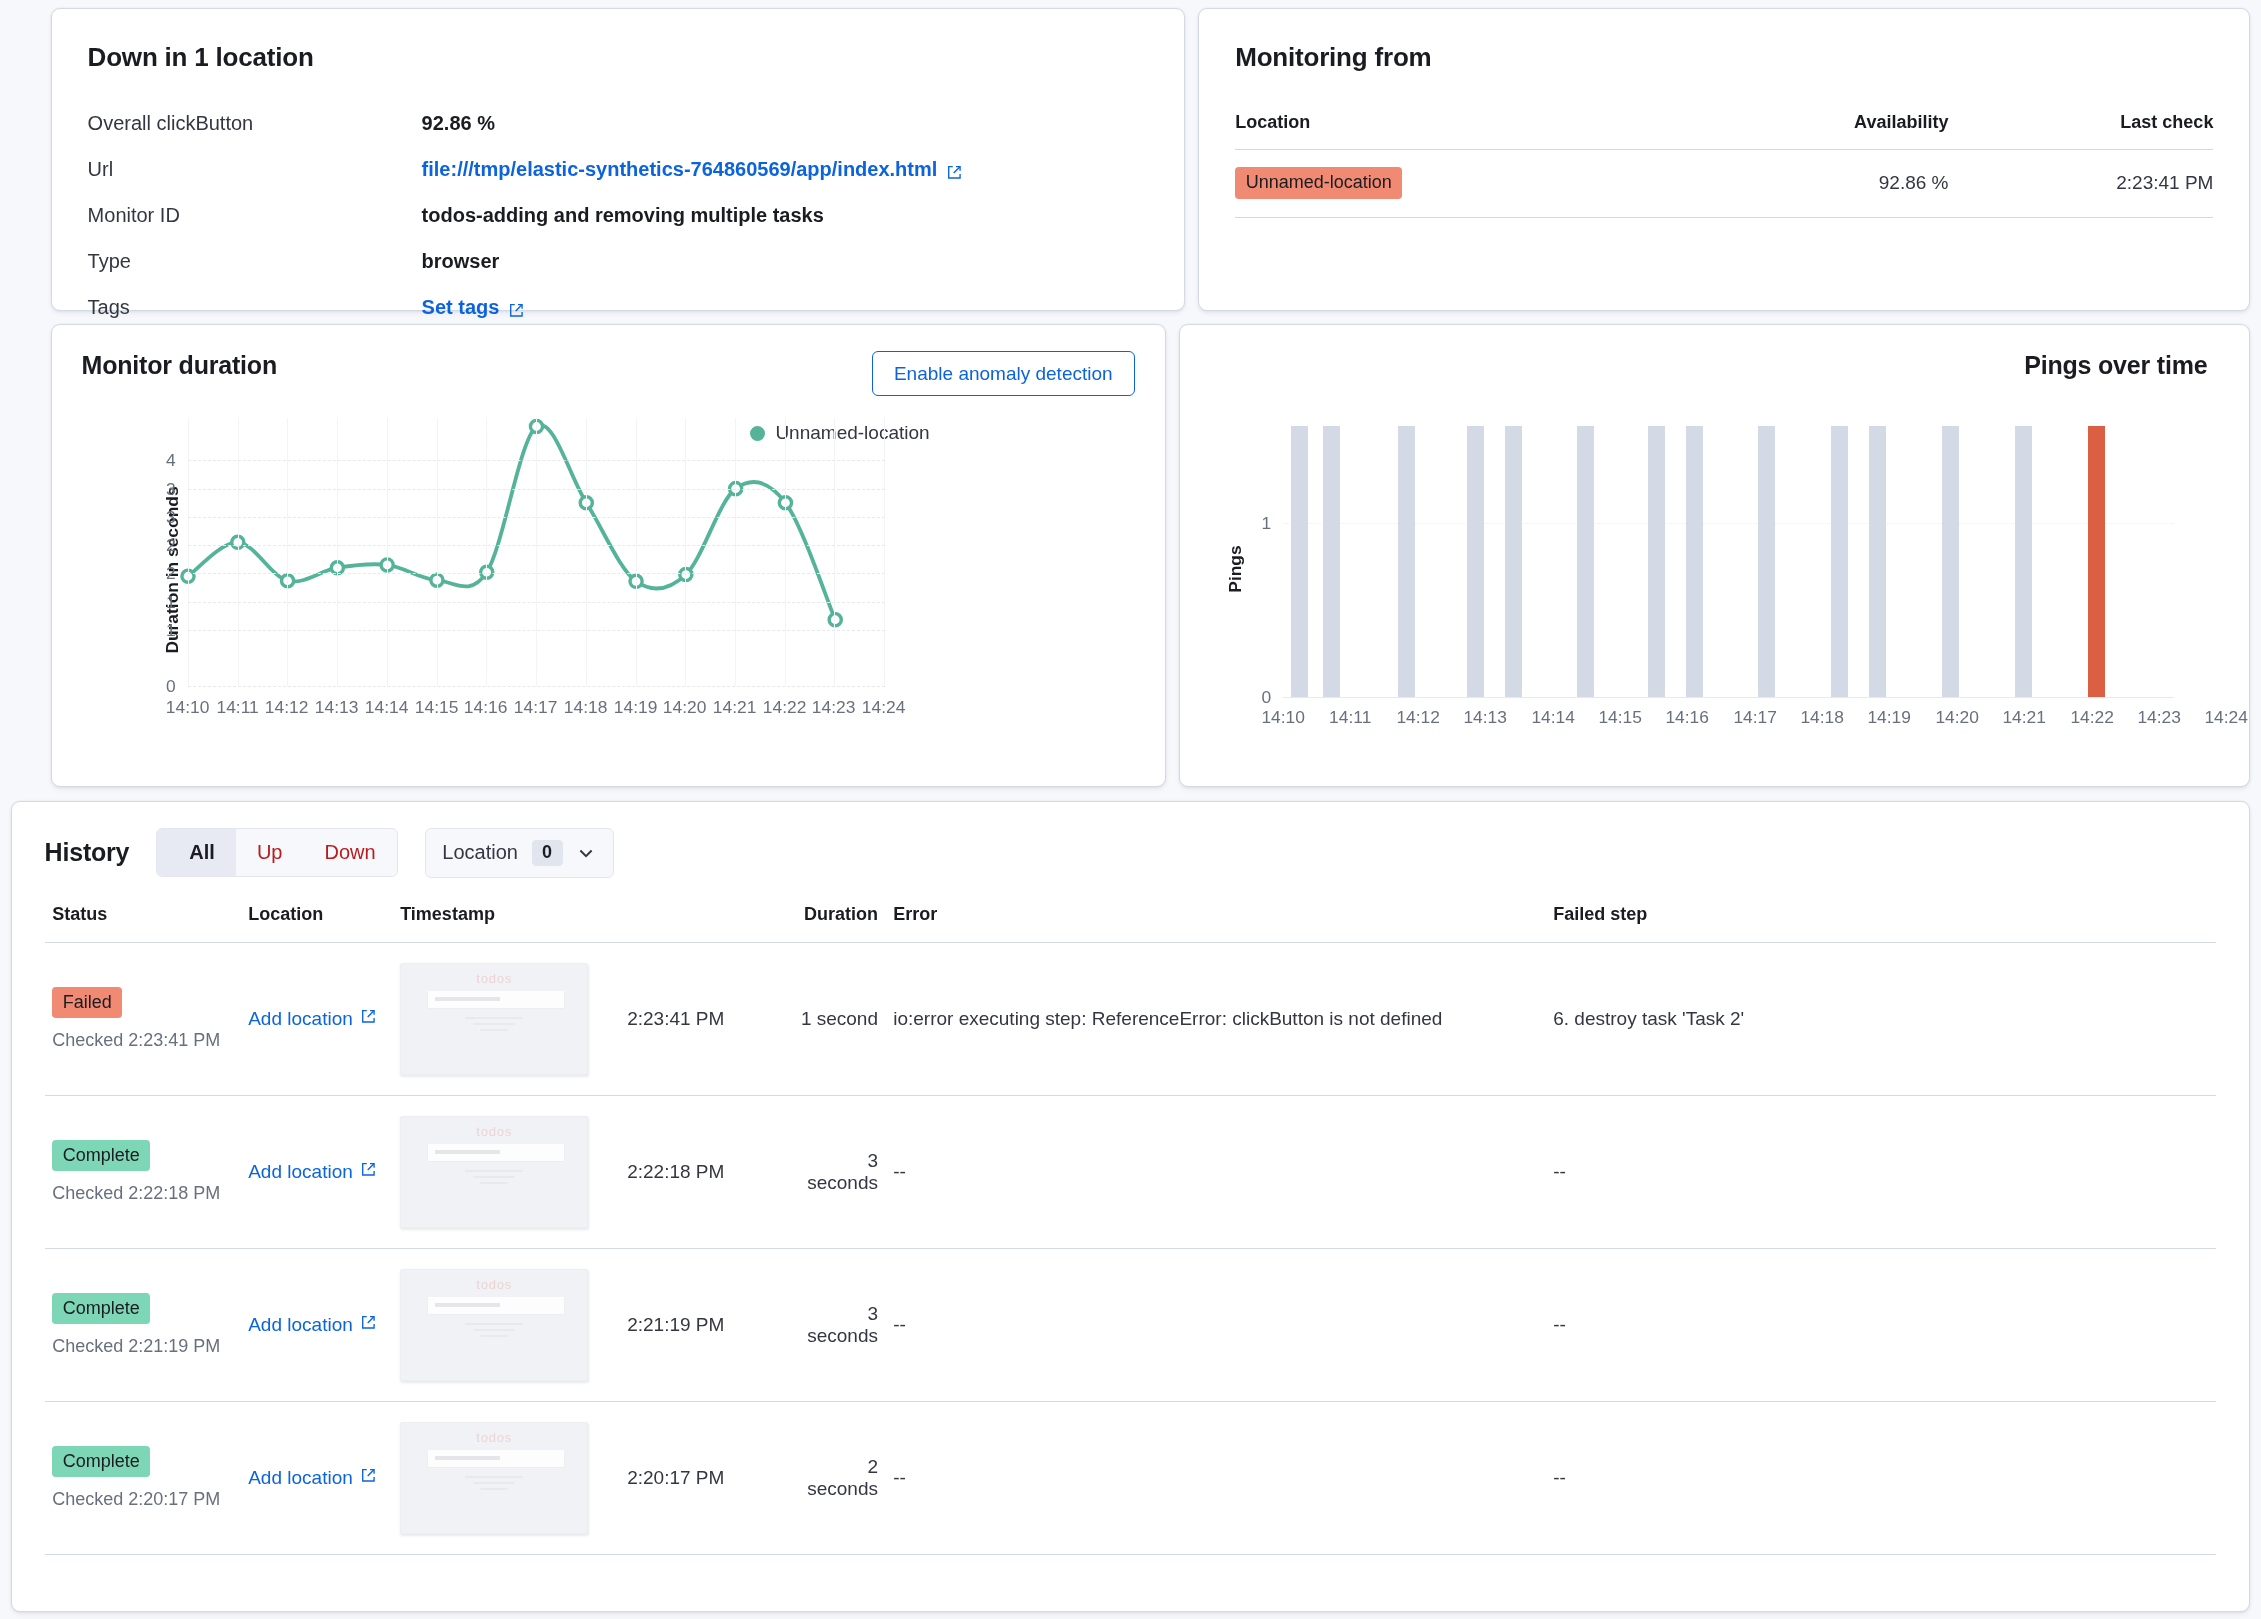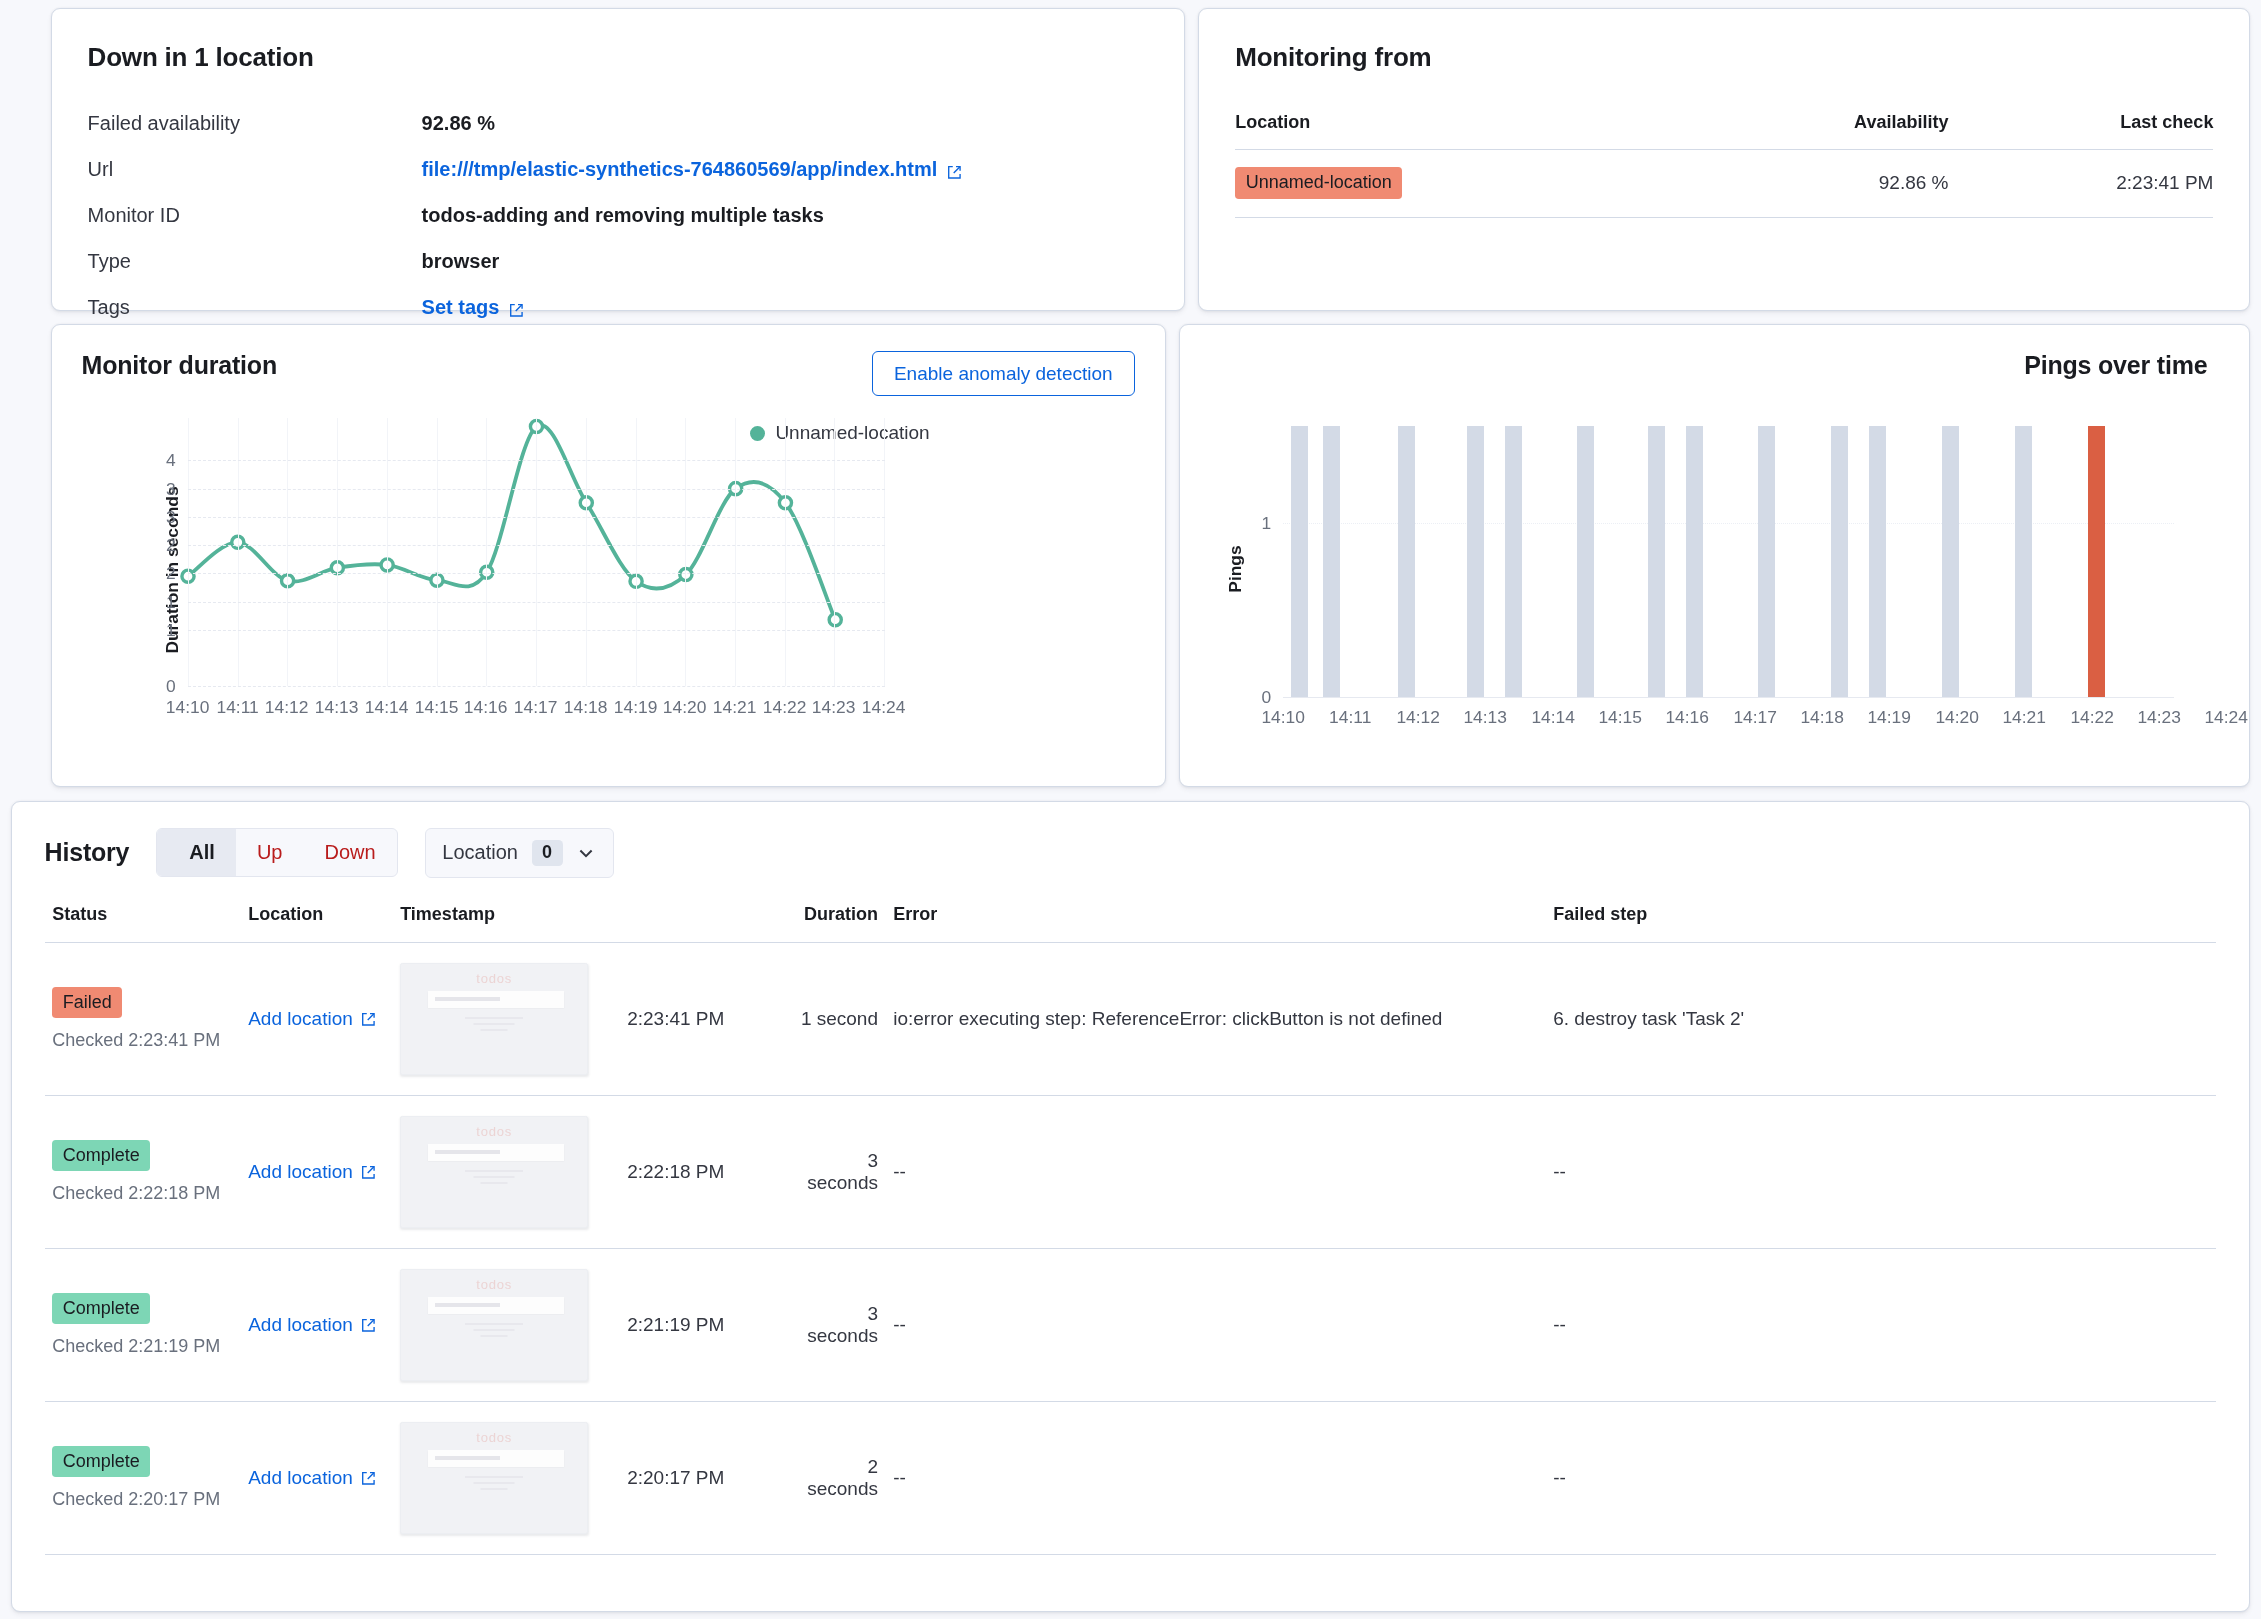--- a/index.html
+++ b/index.html
@@ -115,21 +115,21 @@
   }
   table.hist th.num, table.hist td.num { text-align: right; }
   table.hist td {
     font-size: 19px; color: #343741; padding: 20px 7.6px; border-bottom: 1.5px solid #d3dae6;
     vertical-align: middle;
   }
   .status-badge { display: inline-block; font-size: 18px; padding: 5.3px 10.6px; border-radius: 3.8px; color: #1a1c21; }
   .status-badge.failed { background: #f08a72; }
   .status-badge.complete { background: #7dd6b5; }
   .checked { font-size: 18px; color: #69707d; margin-top: 12px; }
-  .add-loc { color: #0b64dd; display: inline-flex; align-items: center; gap: 7.6px; font-size: 19px; cursor: pointer; }
+  .add-loc { color: #0b64dd; display: inline-flex; gap: 7.6px; font-size: 19px; cursor: pointer; }
 
   
   .thumb {
     width: 188px; height: 112px; background: #f1f2f5;
     border: 0.8px solid #eceef2; border-radius: 2.3px; position: relative; overflow: hidden;
     box-shadow: 0.8px 1.5px 2.3px rgba(40,50,70,.10);
   }
   .thumb .t-word { position: absolute; top: 6.8px; left: 50%; transform: translateX(-50%);
                    font-size: 13px; color: #ecd4d4; letter-spacing: 0.8px; }
   .thumb .t-input { position: absolute; top: 27px; left: 27px; right: 23px; height: 16.7px;
@@ -146,21 +146,21 @@
 <body>
 
 <div class="page">
 
   <div class="row1">
 
     <div class="panel card-status">
       <h2 class="panel-title">Down in 1 location</h2>
       <div class="kv" id="kvList">
           <div class="kv-row">
-            <div class="kv-key">Failed availability</div>
+            <div class="kv-key">Overall clickButton</div>
             <div class="kv-val"><span>92.86 %</span></div>
           </div>
           <div class="kv-row">
             <div class="kv-key">Url</div>
             <div class="kv-val link">
               <span>file:///tmp/elastic-synthetics-764860569/app/index.html</span>
               <span class="ext-icon">
                 <svg viewBox="0 0 16 16" fill="none" stroke="currentColor" stroke-width="1.3">
                   <path d="M6.5 2.5H2.6v10.9h10.9V9.6"></path>
                   <path d="M9.6 2.5h3.9v3.9"></path>

